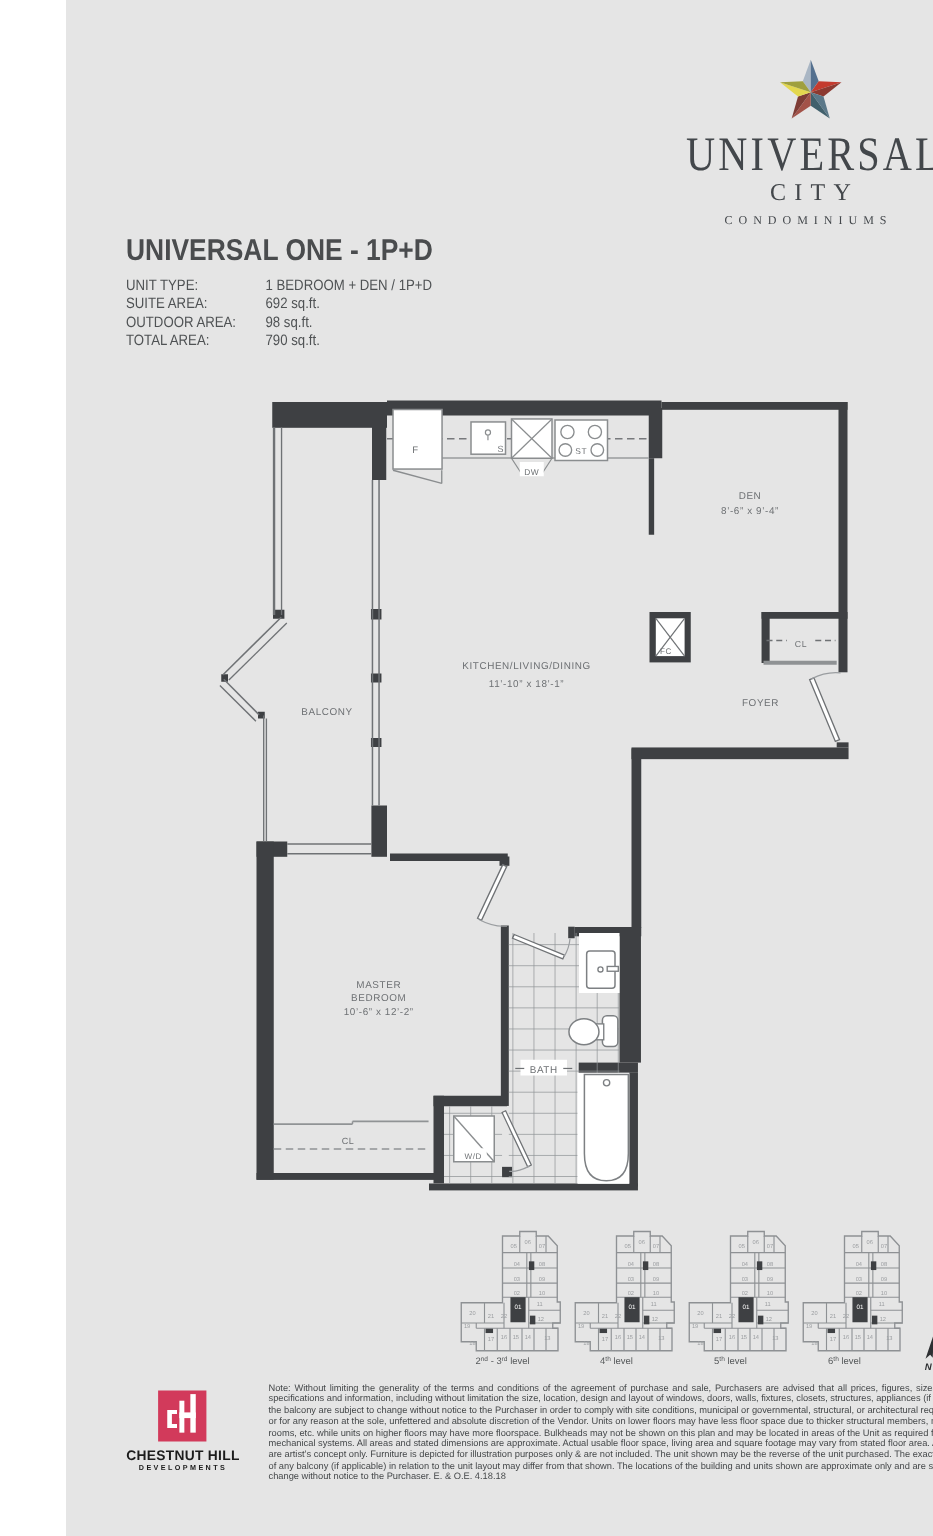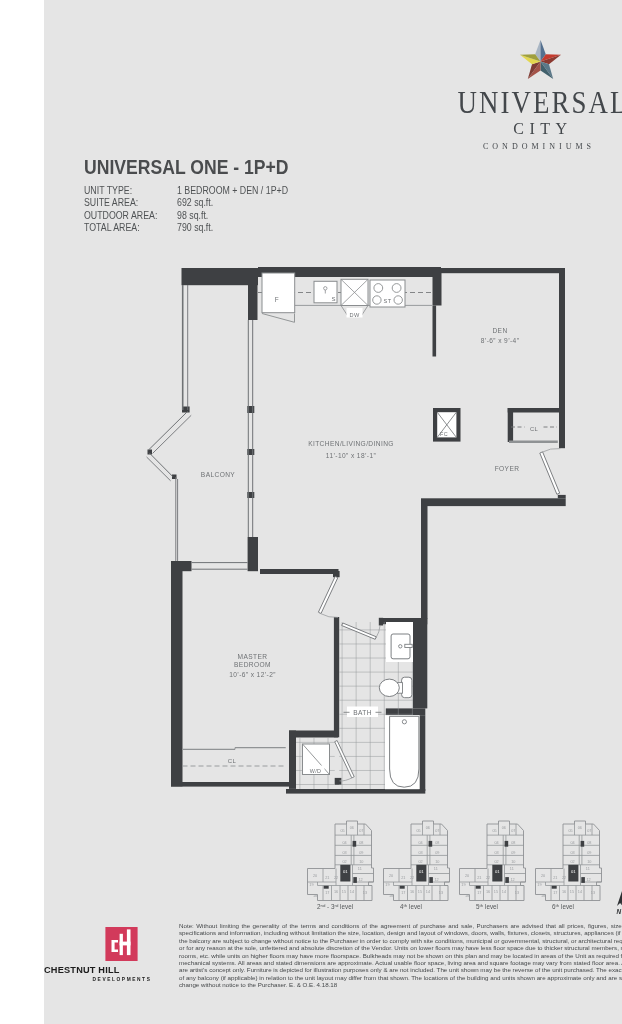--- a/index.html
+++ b/index.html
@@ -6,21 +6,21 @@
 #page{position:relative;width:601px;height:1024px;background:#e5e5e5;overflow:hidden;font-family:"Liberation Sans",sans-serif;margin-left:44px;}
 .abs{position:absolute;}
 #hdrU{left:188px;top:84px;width:622px;text-align:center;font-family:"Liberation Serif",serif;font-size:32px;letter-spacing:2.5px;color:#43474b;transform:scaleX(0.84);transform-origin:center top;}
 #hdrC{left:188px;top:120px;width:622px;text-align:center;font-family:"Liberation Serif",serif;font-size:16px;letter-spacing:5.5px;color:#43474b;}
 #hdrD{left:184px;top:141.5px;width:622px;text-align:center;font-family:"Liberation Serif",serif;font-size:8px;letter-spacing:4px;color:#43474b;}
 #title{left:40px;top:156.2px;font-size:20px;font-weight:bold;color:#4a4c4e;letter-spacing:0;transform:scaleX(0.88);transform-origin:left top;}
 .lbl{left:40px;font-size:10px;color:#4f5254;letter-spacing:0;transform:scaleX(0.88);transform-origin:left top;}
 .val{left:132.5px;font-size:10px;color:#4f5254;letter-spacing:0;transform:scaleX(0.88);transform-origin:left top;}
 .dline{left:135px;width:466.5px;font-size:6.2px;color:#45484a;text-align:justify;text-align-last:justify;white-space:nowrap;}
 .dlast{left:135px;font-size:6.2px;color:#45484a;}
-#chn{left:0px;top:964.5px;width:156px;text-align:left;font-size:9.2px;font-weight:bold;color:#1c1c1c;letter-spacing:0.2px;}
+#chn{left:0px;top:964.5px;width:156px;text-align:center;font-size:9.2px;font-weight:bold;color:#1c1c1c;letter-spacing:0.2px;}
 #chd{left:0px;top:976.5px;width:156px;text-align:center;font-size:4.8px;font-weight:bold;color:#1c1c1c;letter-spacing:1.6px;}
 </style>
 </head>
 <body>
 <div id="page">
 <div class="abs" id="hdrU">UNIVERSAL</div>
 <div class="abs" id="hdrC">CITY</div>
 <div class="abs" id="hdrD">CONDOMINIUMS</div>
 <div class="abs" id="title">UNIVERSAL ONE - 1P+D</div>
 <div class="abs lbl" style="top:185px">UNIT TYPE:</div>

